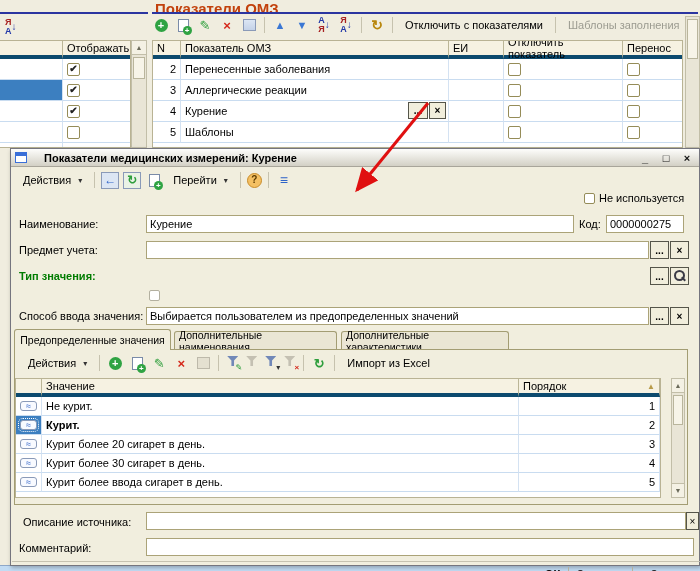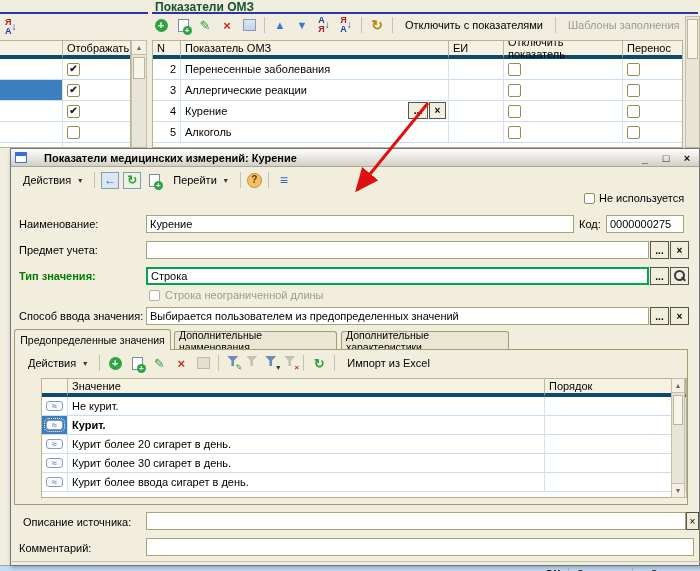--- a/index.html
+++ b/index.html
@@ -2,21 +2,21 @@
 <html><head>
 <meta charset="utf-8">
 <style>
   * { margin:0; padding:0; box-sizing:border-box; }
   body { font-family:"Liberation Sans", sans-serif; font-size:11px; color:#000; }
   .screen { position:relative; width:700px; height:571px; background:#F0EDDF; overflow:hidden; }
   .abs { position:absolute; }
 
   
   .navy-line { background:#2B35A0; height:2px; }
-  .panel-title { color:#14532d; font-weight:bold; font-size:12px; }
+  .panel-title { color:#c2410c; font-weight:bold; font-size:15px; }
   .gtable { background:#fff; overflow:hidden; border:1px solid #B9B394; }
   .grow { display:grid; }
   .gcell { border-right:1px solid #D4E2F2; border-bottom:1px solid #C9DCF0; display:flex; align-items:center; padding:0 4px; height:21px; background:#fff; position:relative; }
   .ghead .gcell { background:#F6F2E2; border-right:1px solid #BBB697; border-bottom:4px solid #0c4a6e; height:18px; color:#000; }
   .num { justify-content:flex-end; }
   .sel-blue { background:#3C7FC0 !important; }
   .cbx { width:13px; height:13px; background:#fff; border:1px solid #958C58; border-radius:2px; display:flex; align-items:center; justify-content:center; font-size:10px; font-weight:bold; color:#222; line-height:1; }
   .scroll { background:#E9E5D6; border:1px solid #C2BEA8; }
   .scroll .btn { height:14px; background:#F4F1E4; border-bottom:1px solid #C2BEA8; display:flex; align-items:center; justify-content:center; font-size:7px; color:#6B6B5A; }
   .scroll .thumb { background:#F7F4E8; border:1px solid #B9B59C; }
@@ -213,21 +213,21 @@
       <div class="gcell"></div>
       <div class="gcell">
           <span class="cbx"></span>
         </div>
       <div class="gcell">
           <span class="cbx"></span>
         </div>
     </div>
     <div class="grow" style="grid-template-columns:28px 268px 55px 119px 61px;">
       <div class="gcell num">5</div>
-      <div class="gcell">Алкоголь</div>
+      <div class="gcell">Шаблоны</div>
       <div class="gcell"></div>
       <div class="gcell">
           <span class="cbx"></span>
         </div>
       <div class="gcell">
           <span class="cbx"></span>
         </div>
     </div>
   </div>
   <div class="abs scroll" style="left:685px;top:16px;width:15px;height:132px;">
@@ -266,28 +266,26 @@
       <div class="input" style="left:135px;top:48px;width:428px;">Курение</div>
       <span class="lbl" style="left:568px;top:51px;">Код:</span>
       <div class="input" style="left:595px;top:48px;width:78px;">0000000275</div>
 
       <span class="lbl" style="left:8px;top:77px;text-align:right;">Предмет учета:</span>
       <div class="input" style="left:135px;top:74px;width:503px;"></div>
       <span class="mini" style="left:639px;top:74px;">...</span>
       <span class="mini" style="left:659px;top:74px;">×</span>
 
       <span class="lbl" style="left:8px;top:103px;color:#007C00;font-weight:bold;">Тип значения:</span>
-      <div class="input green" style="left:135px;top:100px;width:503px;">Строка</div>
       <span class="mini" style="left:639px;top:100px;">...</span>
       <span class="mini" style="left:659px;top:100px;">
           <span class="mag"></span>
         </span>
 
       <span class="cbx dis abs" style="left:138px;top:123px;width:11px;height:11px;"></span>
-      <span class="lbl dis" style="left:154px;top:122px;">Строка неограниченной длины</span>
 
       <span class="lbl" style="left:8px;top:143px;">Способ ввода значения:</span>
       <div class="input" style="left:135px;top:140px;width:503px;">Выбирается пользователем из предопределенных значений</div>
       <span class="mini" style="left:639px;top:140px;">...</span>
       <span class="mini" style="left:659px;top:140px;">×</span>
 
       <div class="tab active" style="left:3px;width:157px;">Предопределенные значения</div>
       <div class="tab" style="left:163px;width:163px;">Дополнительные наименования</div>
       <div class="tab" style="left:330px;width:168px;">Дополнительные характеристики</div>
 
@@ -321,21 +319,21 @@
           <span class="fwrap">
               <span class="funnel gray"></span>
               <span class="ov ico-del" style="font-size:8px;">×</span>
             </span>
           <span class="vsep"></span>
           <span class="tico ico-refresh">↻</span>
           <span class="vsep"></span>
           <span class="flatbtn">Импорт из Excel</span>
         </div>
 
-        <div class="gtable abs" style="left:26px;top:28px;width:646px;height:120px;">
+        <div class="gtable abs" style="left:0;top:28px;width:646px;height:120px;">
           <div class="grow ghead" style="grid-template-columns:26px 477px 141px;">
             <div class="gcell"></div>
             <div class="gcell">Значение</div>
             <div class="gcell" style="justify-content:space-between;">
               <span>Порядок</span>
                 <span class="sort-mini">▲</span>
             </div>
           </div>
           <div class="grow" style="grid-template-columns:26px 477px 141px;">
             <div class="gcell" style="height:19px;">

